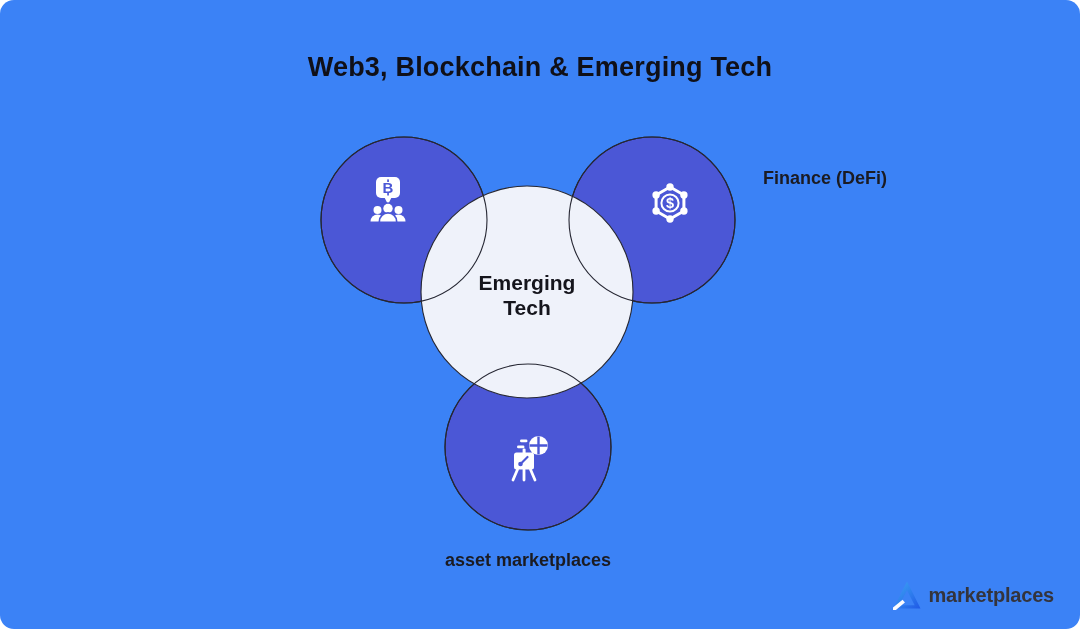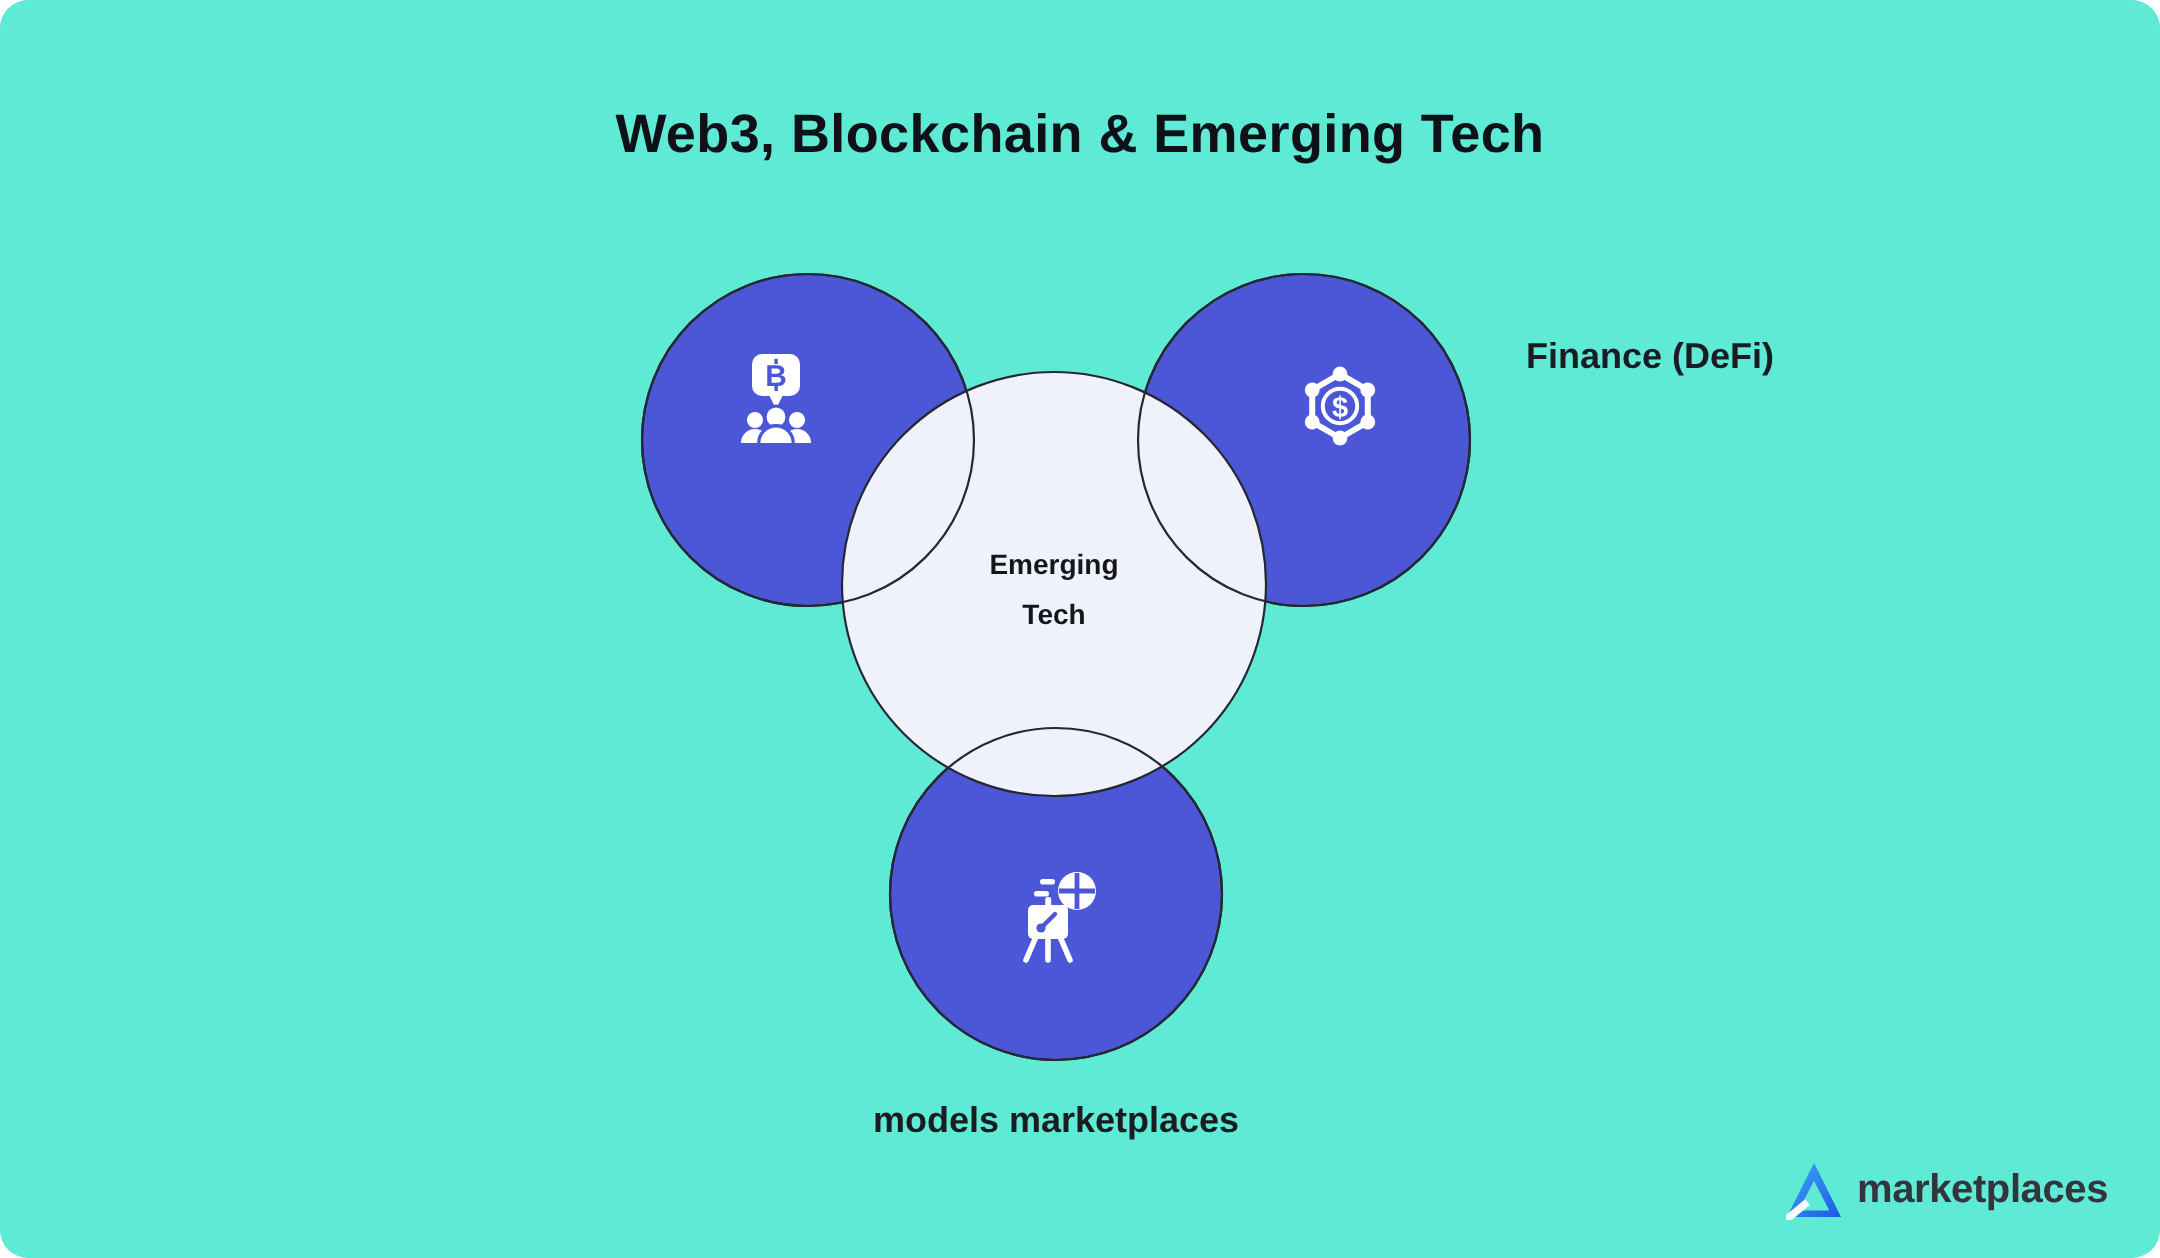--- a/index.html
+++ b/index.html
@@ -5,21 +5,21 @@
   html, body {
     margin: 0;
     padding: 0;
     background: #ffffff;
     font-family: "Liberation Sans", sans-serif;
   }
   .canvas {
     position: relative;
     width: 1080px;
     height: 629px;
-    background: #5eead4;
+    background: #3b82f6;
     border-radius: 14px;
     overflow: hidden;
   }
   .title {
     position: absolute;
     top: 52px;
     left: 0;
     width: 100%;
     margin: 0;
     text-align: center;
@@ -52,21 +52,21 @@
     text-align: center;
     white-space: nowrap;
     line-height: 25px;
   }
   .center-label {
     position: absolute;
     left: 527px;
     top: 295px;
     transform: translate(-50%, -50%);
     text-align: center;
-    font-size: 14px;
+    font-size: 21px;
     font-weight: 700;
     line-height: 25px;
     color: #15151C;
   }
   .logo {
     position: absolute;
     right: 26px;
     bottom: 19px;
     display: flex;
     align-items: center;
@@ -164,21 +164,21 @@
     <div>Emerging</div>
     <div>Tech</div>
   </div>
 
 
   <div class="side-label label-defi">
     <div>Finance (DeFi)</div>
   </div>
 
   <div class="side-label label-nft">
-    <div>models marketplaces</div>
+    <div>asset marketplaces</div>
   </div>
 
   <div class="logo">
     <svg width="28" height="30" viewBox="0 0 30 32">
       <defs>
         <linearGradient id="logoGrad" x1="0" y1="0" x2="1" y2="1">
           <stop offset="0" stop-color="#3EA8F5"></stop>
           <stop offset="1" stop-color="#2059E6"></stop>
         </linearGradient>
       </defs>

